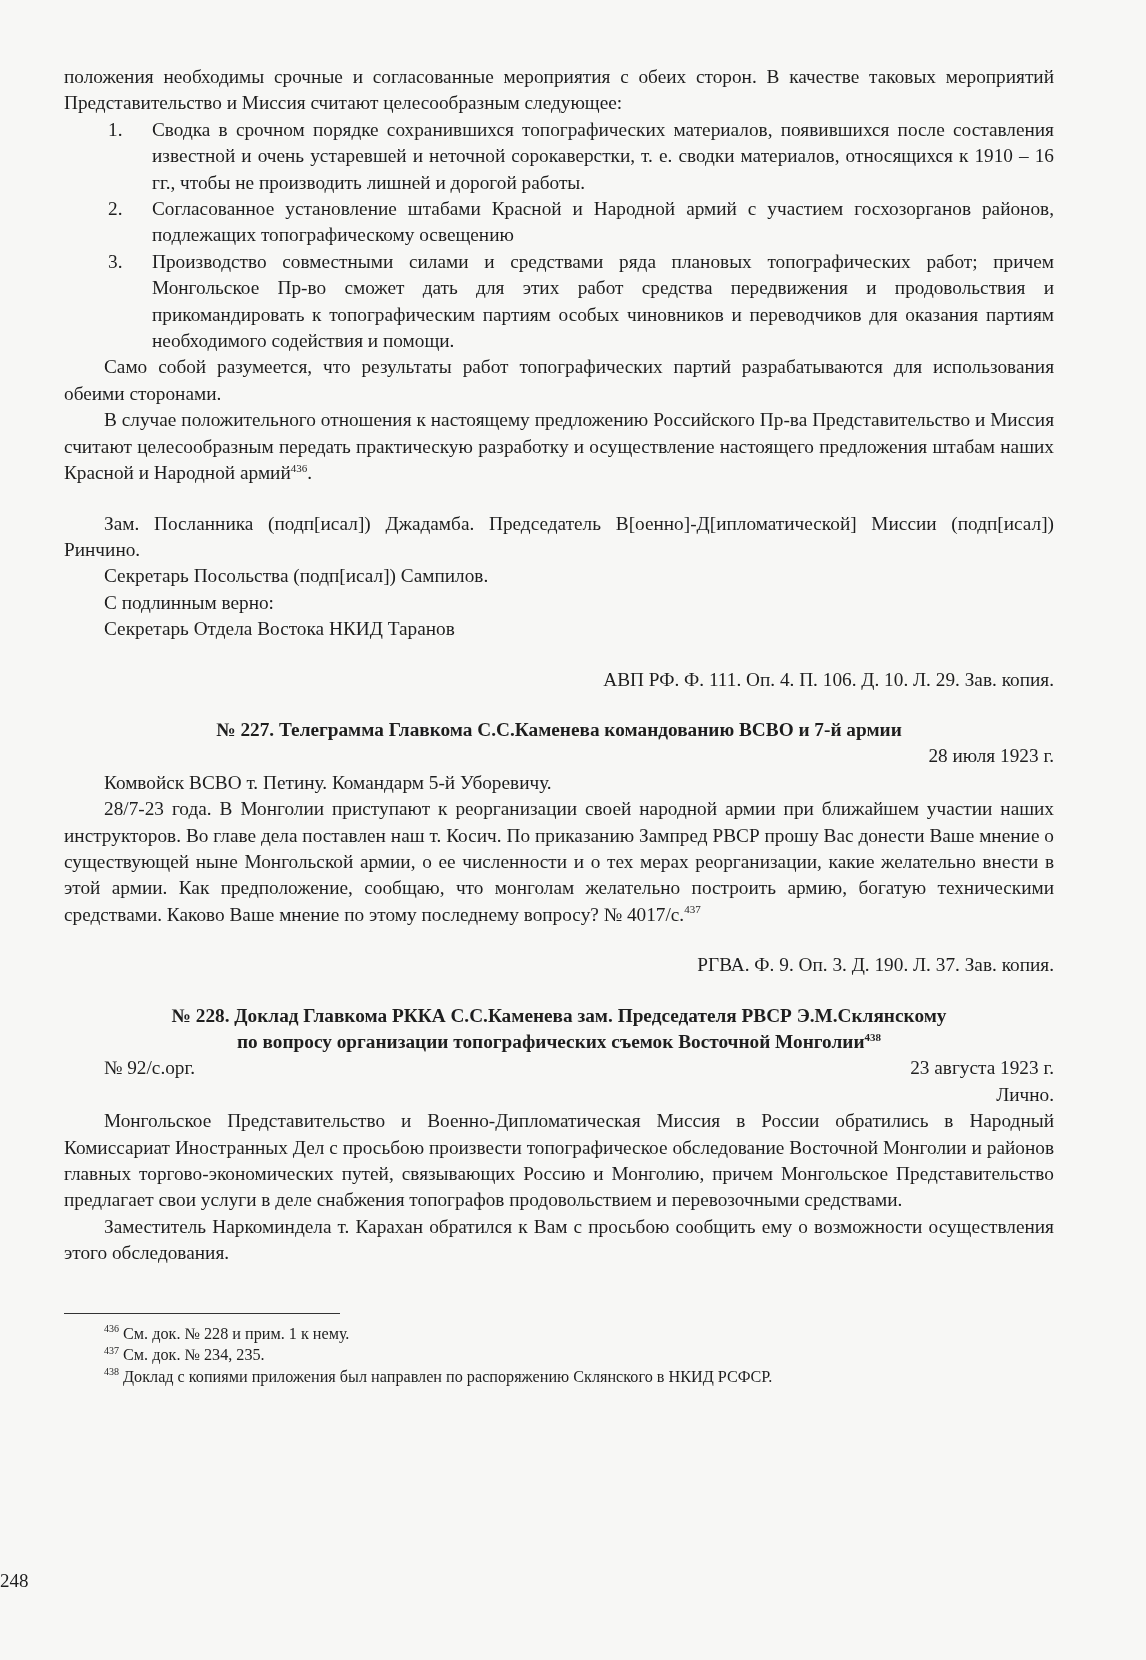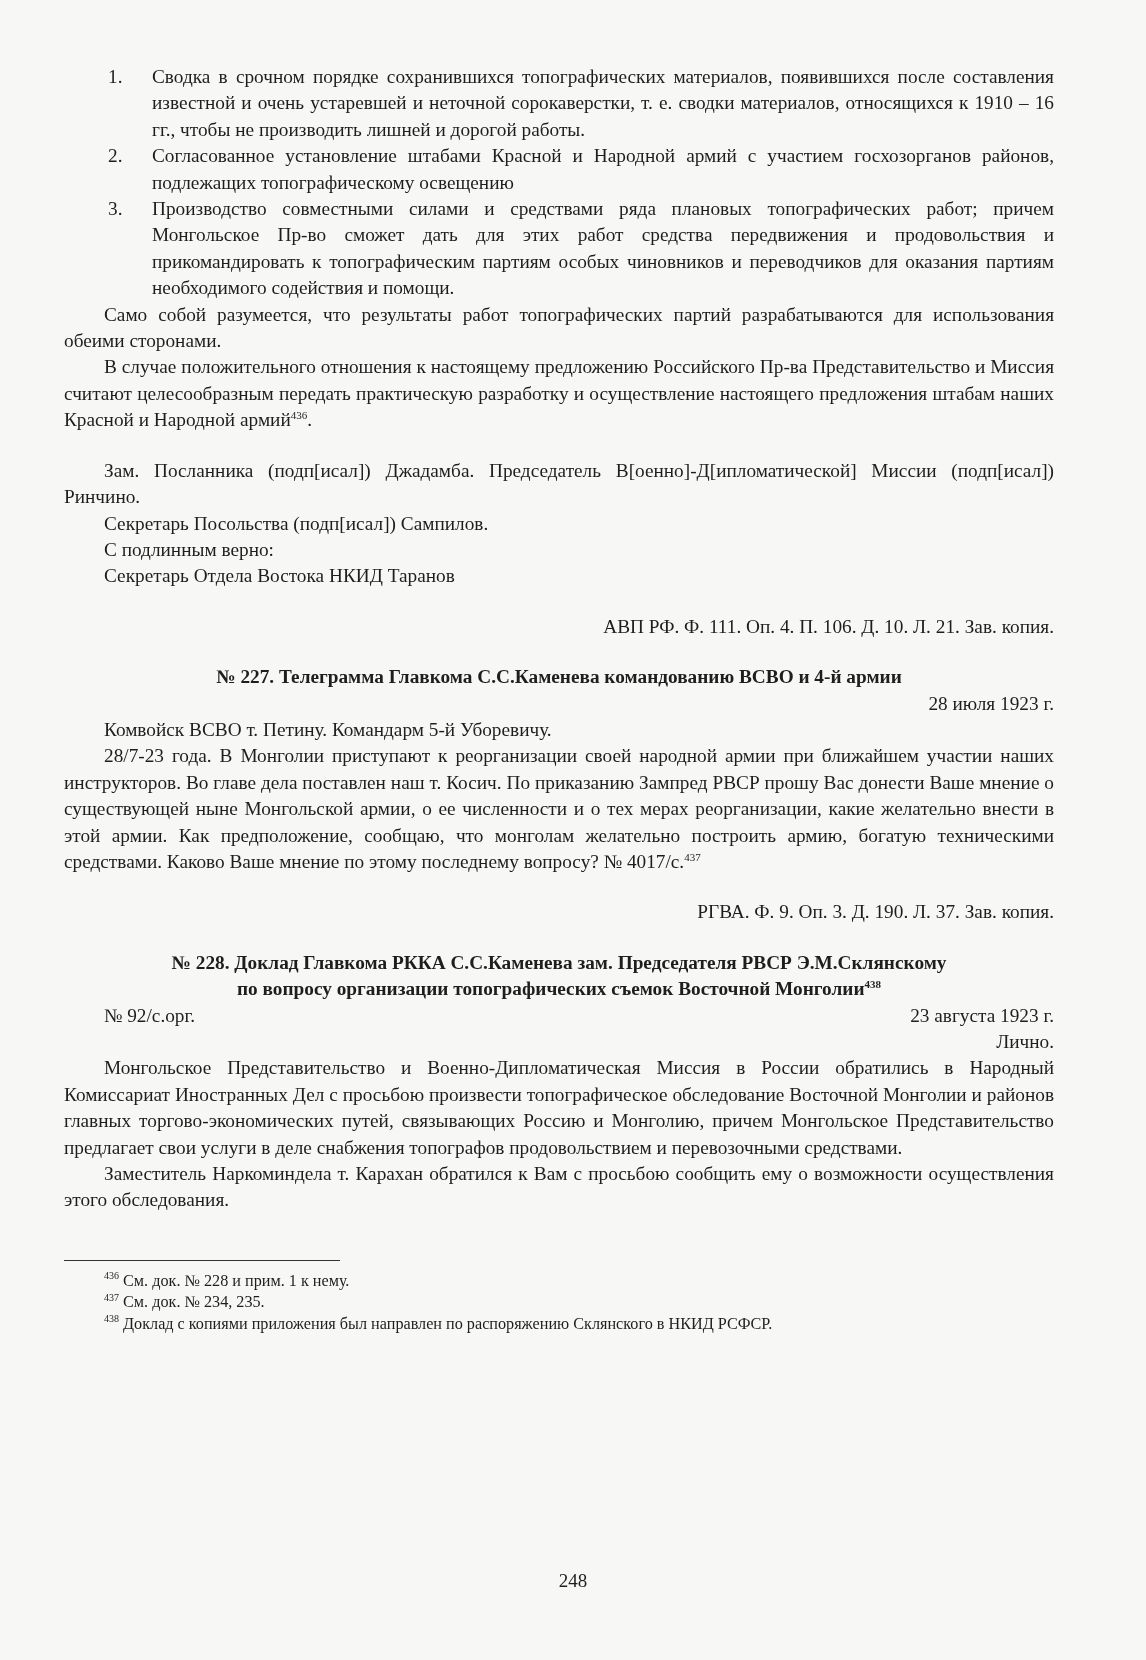--- a/index.html
+++ b/index.html
@@ -40,29 +40,30 @@
     border-top: 1px solid #333;
     margin: 46px 0 10px 0;
   }
   .footnotes { font-size: 16.2px; line-height: 21.5px; }
   .footnotes p { padding-left: 40px; text-align: left; }
   .footnotes sup { font-size: 10px; }
   .pagenum {
     position: absolute;
     left: 0; width: 1146px;
     top: 1570px;
-    text-align: center;
+    text-align: left;
     font-size: 19px;
   }
 </style>
 </head>
 <body>
 
 <div class="page">
 
+  <p>положения необходимы срочные и согласованные мероприятия с обеих сторон. В качестве таковых мероприятий Представительство и Миссия считают целесообразным следующее:</p>
   <ol class="ol">
     <li>
       <span class="num">1.</span>
       <span>Сводка в срочном порядке сохранившихся топографических материалов, появившихся после составления известной и очень устаревшей и неточной сорокаверстки, т. е. сводки материалов, относящихся к 1910 – 16 гг., чтобы не производить лишней и дорогой работы.</span>
     </li>
     <li>
       <span class="num">2.</span>
       <span>Согласованное установление штабами Красной и Народной армий с участием госхозорганов районов, подлежащих топографическому освещению</span>
     </li>
     <li>
@@ -72,25 +73,25 @@
   </ol>
   <p class="indent">Само собой разумеется, что результаты работ топографических партий разрабатываются для использования обеими сторонами.</p>
   <p class="indent"><span>В случае положительного отношения к настоящему предложению Российского Пр-ва Представительство и Миссия считают целесообразным передать практическую разработку и осуществление настоящего предложения штабам наших Красной и Народной армий</span><sup>436</sup><span>.</span></p>
 
   <div class="gap-l"></div>
   <p class="indent">Зам. Посланника (подп[исал]) Джадамба. Председатель В[оенно]-Д[ипломатической] Миссии (подп[исал]) Ринчино.</p>
   <p class="indent">Секретарь Посольства (подп[исал]) Сампилов.</p>
   <p class="indent">С подлинным верно:</p>
   <p class="indent">Секретарь Отдела Востока НКИД Таранов</p>
   <div class="gap-l"></div>
-  <p class="right">АВП РФ. Ф. 111. Оп. 4. П. 106. Д. 10. Л. 21. Зав. копия.</p>
+  <p class="right">АВП РФ. Ф. 111. Оп. 4. П. 106. Д. 10. Л. 29. Зав. копия.</p>
 
   <div class="gap-l"></div>
   <div class="title">
-    <div>№ 227. Телеграмма Главкома С.С.Каменева командованию ВСВО и 4-й армии</div>
+    <div>№ 227. Телеграмма Главкома С.С.Каменева командованию ВСВО и 7-й армии</div>
   </div>
   <p class="right">28 июля 1923 г.</p>
   <p class="indent">Комвойск ВСВО т. Петину. Командарм 5-й Уборевичу.</p>
   <p class="indent"><span>28/7-23 года. В Монголии приступают к реорганизации своей народной армии при ближайшем участии наших инструкторов. Во главе дела поставлен наш т. Косич. По приказанию Зампред РВСР прошу Вас донести Ваше мнение о существующей ныне Монгольской армии, о ее численности и о тех мерах реорганизации, какие желательно внести в этой армии. Как предположение, сообщаю, что монголам желательно построить армию, богатую техническими средствами. Каково Ваше мнение по этому последнему вопросу? № 4017/с.</span><sup>437</sup></p>
   <div class="gap-l"></div>
   <p class="right">РГВА. Ф. 9. Оп. 3. Д. 190. Л. 37. Зав. копия.</p>
 
   <div class="gap-l"></div>
   <div class="title">
     <div>№ 228. Доклад Главкома РККА С.С.Каменева зам. Председателя РВСР Э.М.Склянскому</div>

